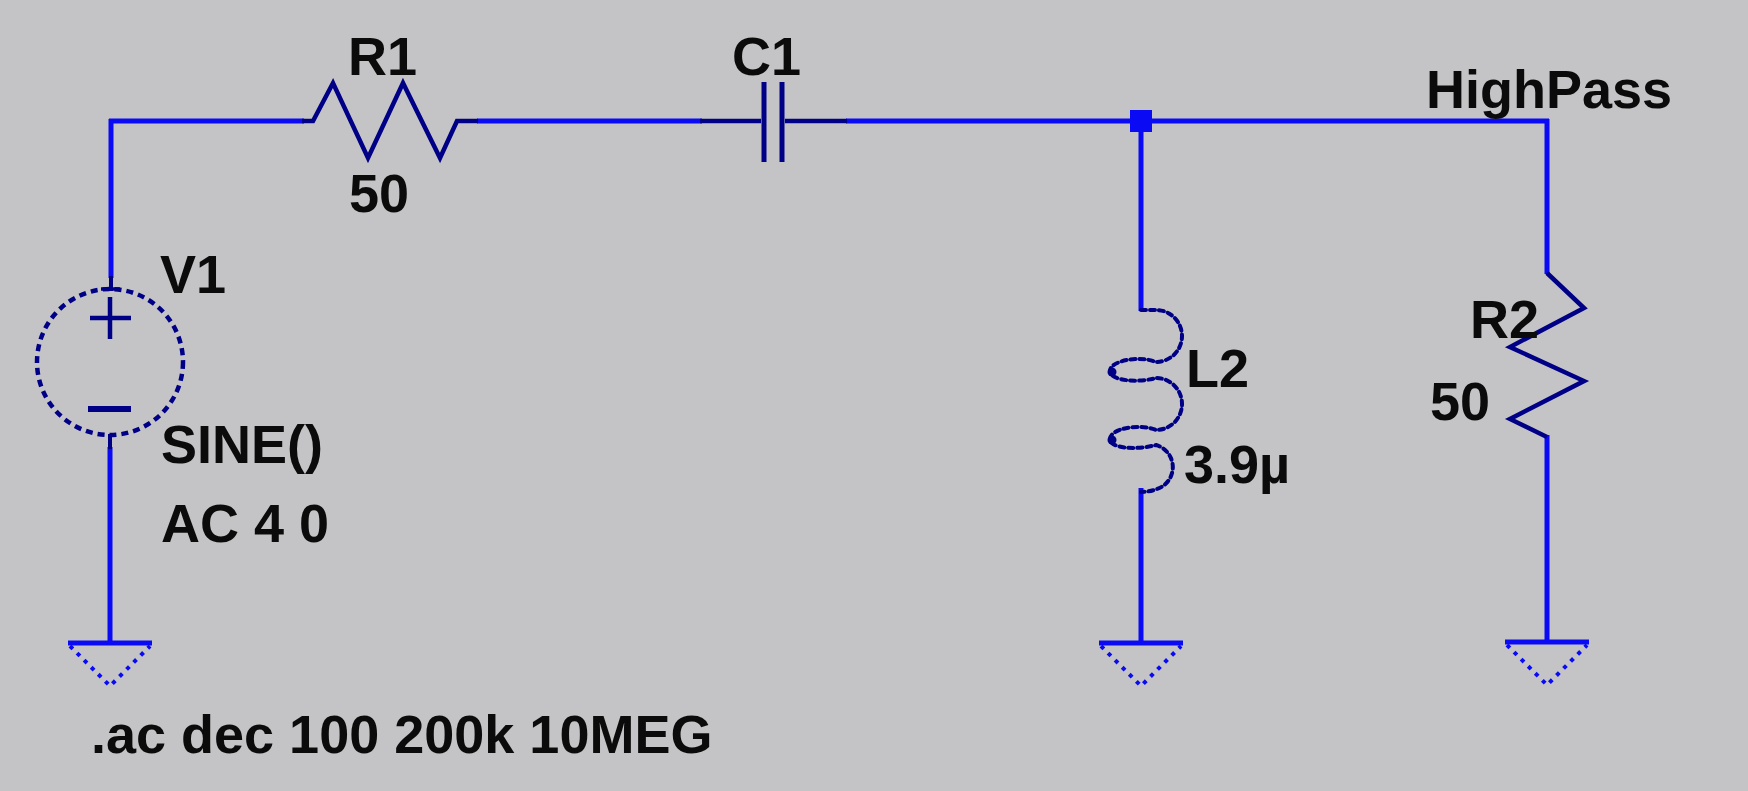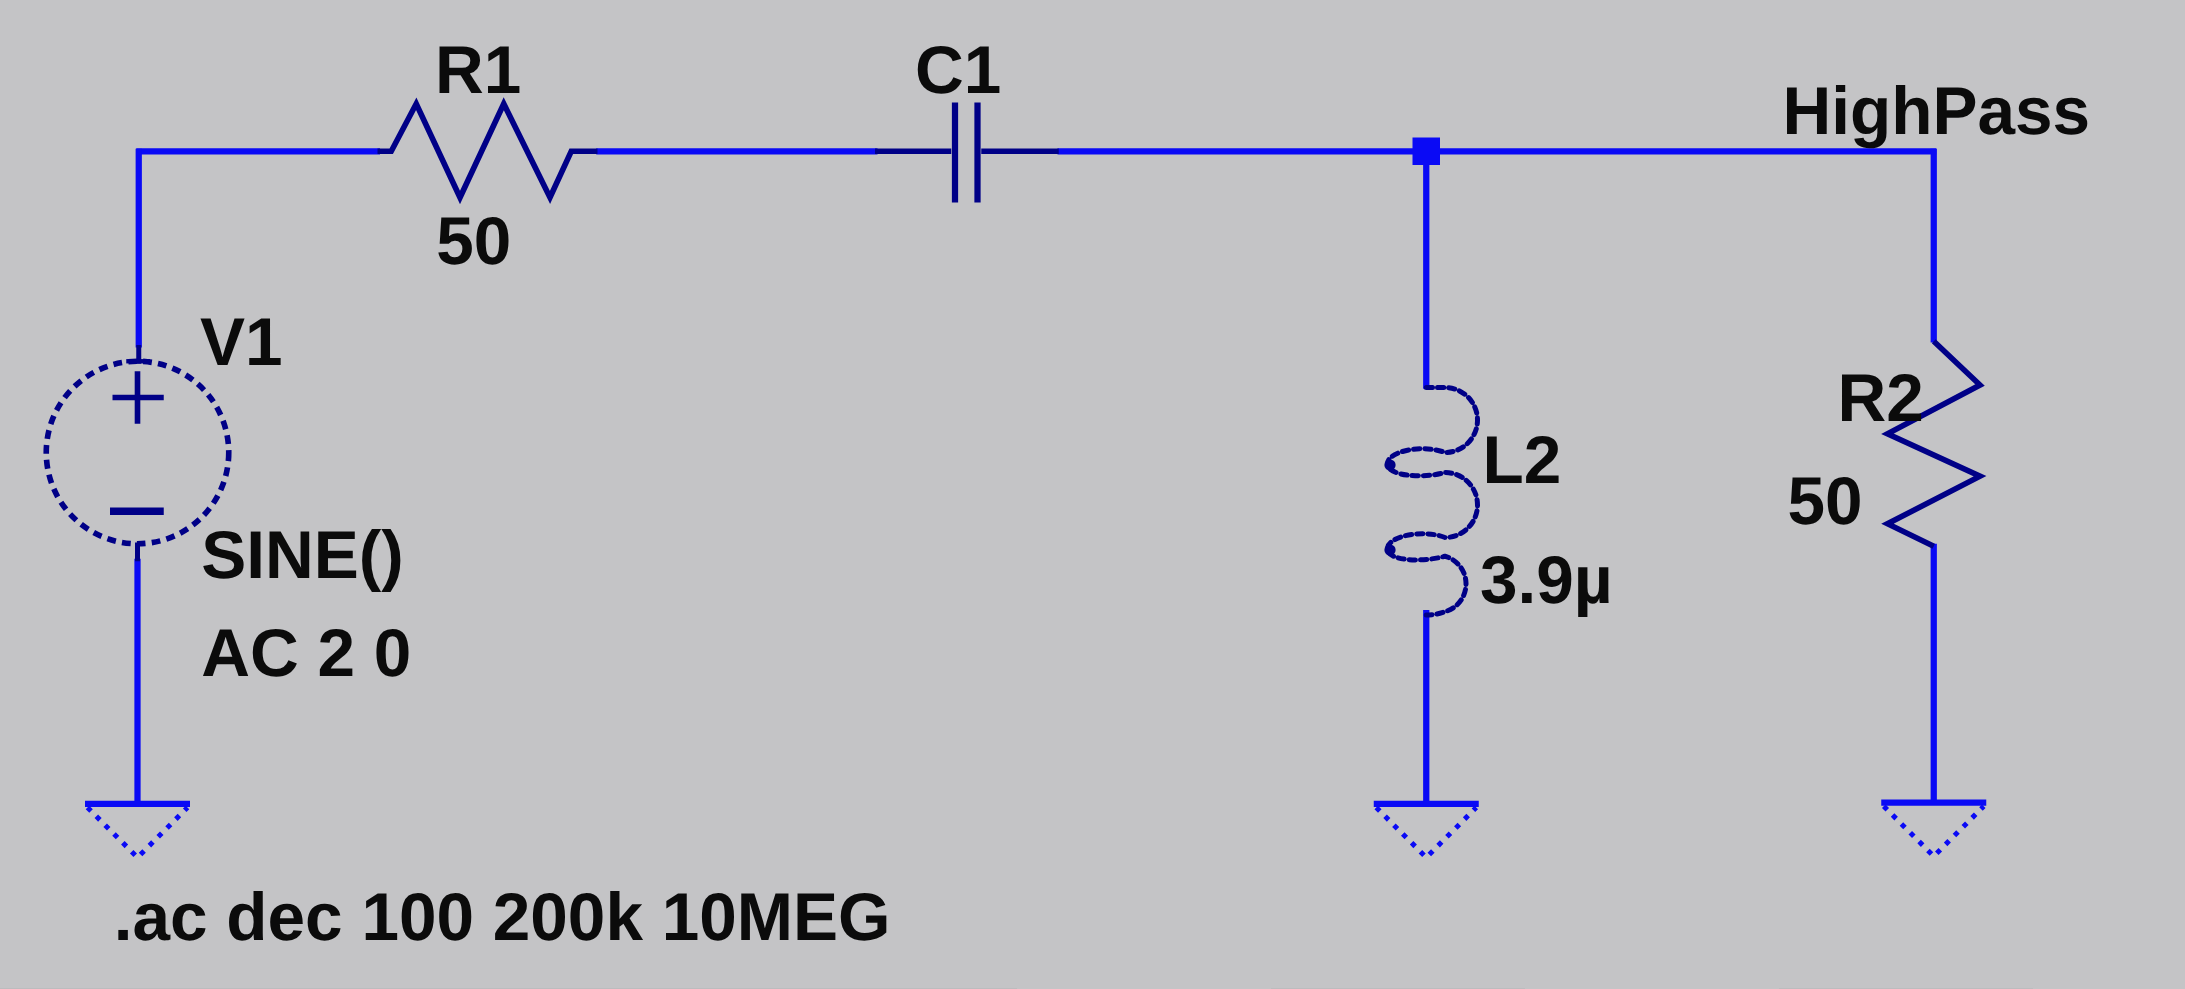--- a/index.html
+++ b/index.html
@@ -106,21 +106,21 @@
 
   <div class="label" style="left:348px;top:28px;">R1</div>
   <div class="label" style="left:349px;top:165px;">50</div>
 
   <div class="label" style="left:732px;top:28px;">C1</div>
 
   <div class="label" style="left:1426px;top:61px;">HighPass</div>
 
   <div class="label" style="left:160px;top:246px;">V1</div>
   <div class="label" style="left:161px;top:416px;">SINE()</div>
-  <div class="label" style="left:161px;top:495px;">AC 2 0</div>
+  <div class="label" style="left:161px;top:495px;">AC 4 0</div>
 
   <div class="label" style="left:1186px;top:340px;">L2</div>
   <div class="label" style="left:1184px;top:436px;">3.9µ</div>
 
   <div class="label" style="left:1430px;top:291px;margin-left:40px;">R2</div>
   <div class="label" style="left:1430px;top:373px;">50</div>
 
   <div class="label" style="left:91px;top:706px;">.ac dec 100 200k 10MEG</div>
 </div>
 

